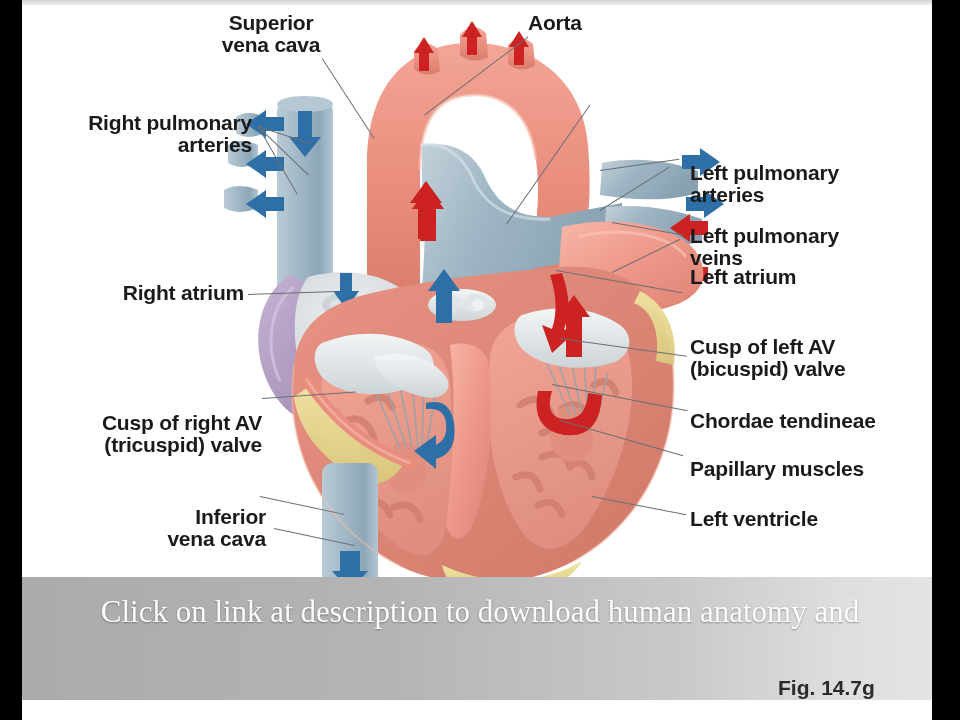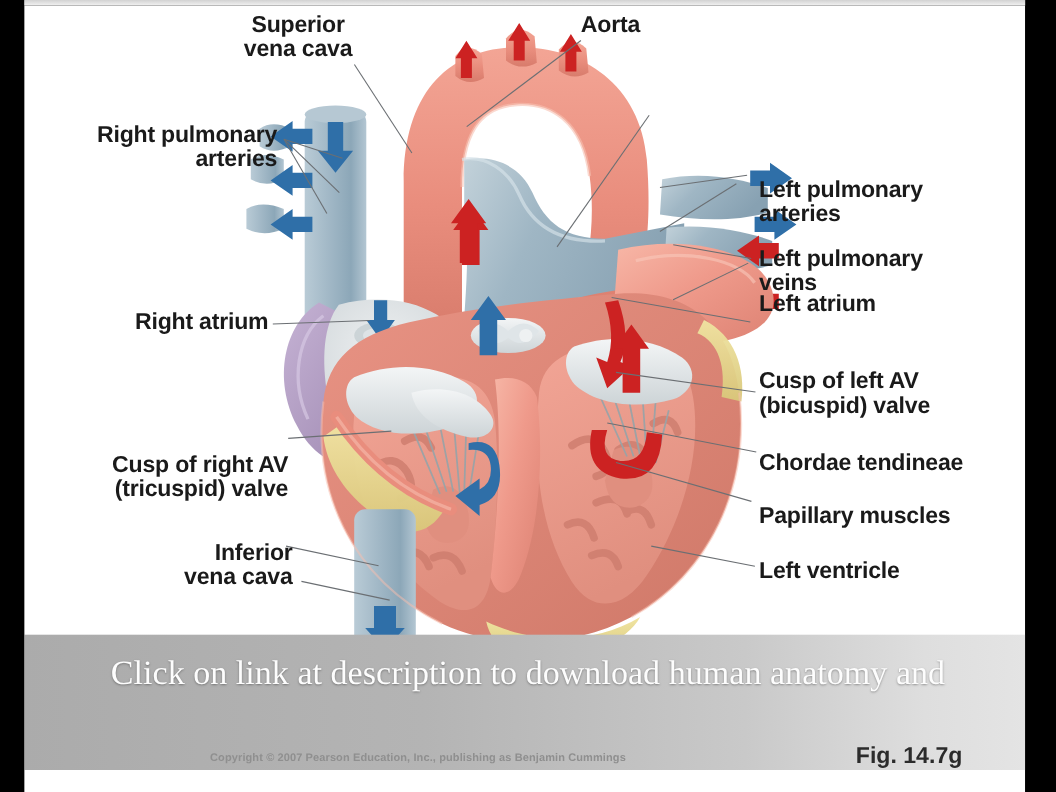--- a/index.html
+++ b/index.html
@@ -328,28 +328,27 @@
   <div class="lbl r" style="left:30px;top:388px;width:232px;margin-top:24px;">Cusp of right AV
 (tricuspid) valve</div>
 
   <div class="lbl l" style="left:690px;top:410px;">Chordae tendineae</div>
 
   <div class="lbl l" style="left:690px;top:458px;">Papillary muscles</div>
 
   <div class="lbl l" style="left:690px;top:508px;">Left ventricle</div>
 
 
-  <div class="lbl r" style="left:60px;top:492px;width:206px;" style2="">Inferior
+  <div class="lbl r" style="left:60px;top:506px;width:206px;" style2="">Inferior
 vena cava</div>
 
   <div id="band"></div>
 
   <div id="bandtext">
     <div>Click on link at description to download human anatomy and</div>
   </div>
 
-  <div id="copyright">Copyright © 2007 Pearson Education, Inc., publishing as Benjamin Cummings</div>
   <div id="fig">Fig. 14.7g</div>
 
   <div id="topstrip"></div>
   <div class="border-l"></div>
   <div class="border-r"></div>
 </div>
 
 </body></html>

